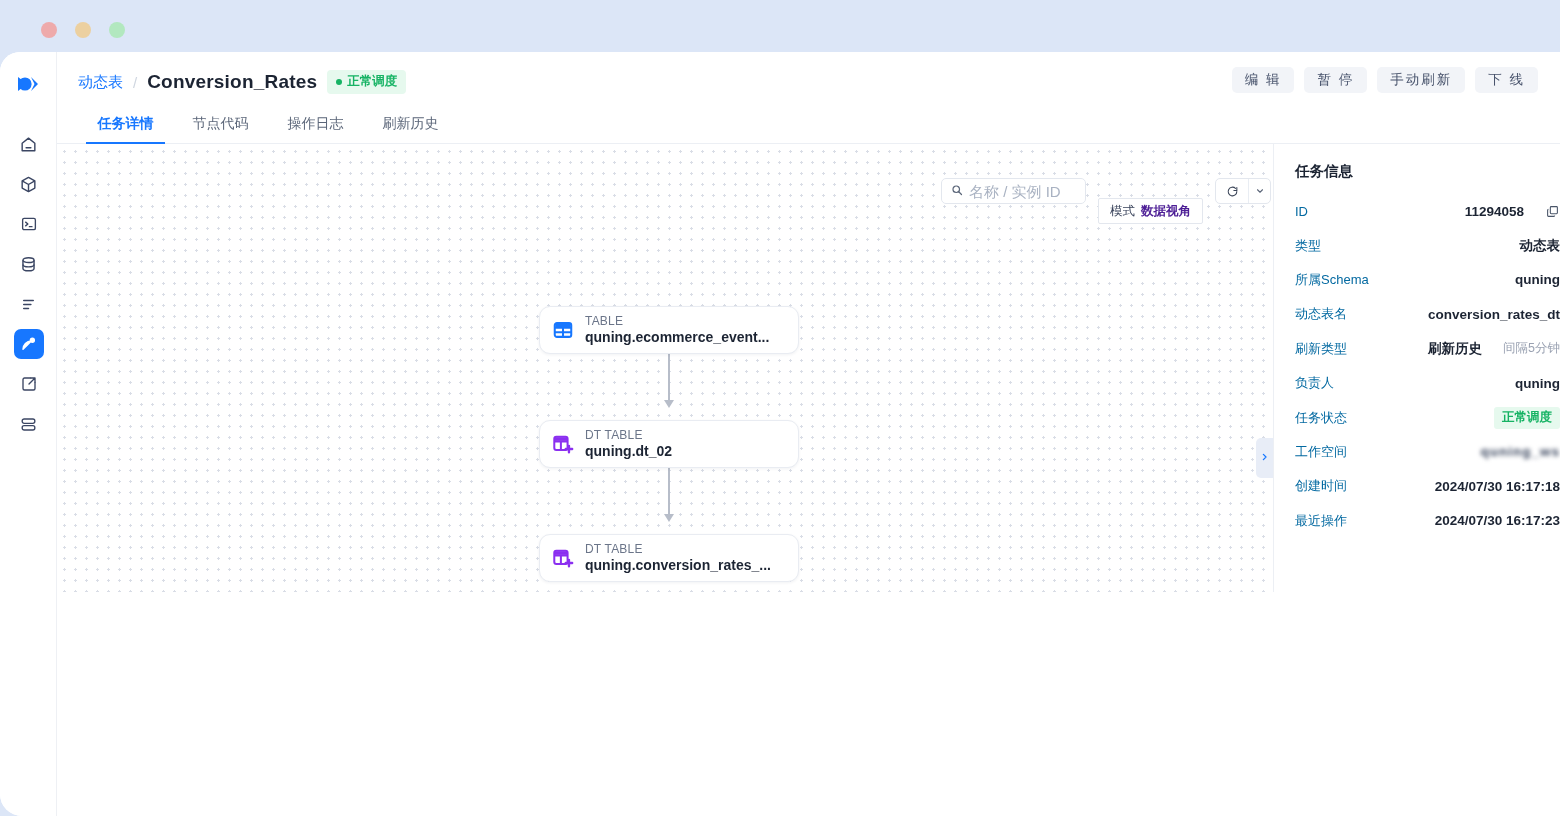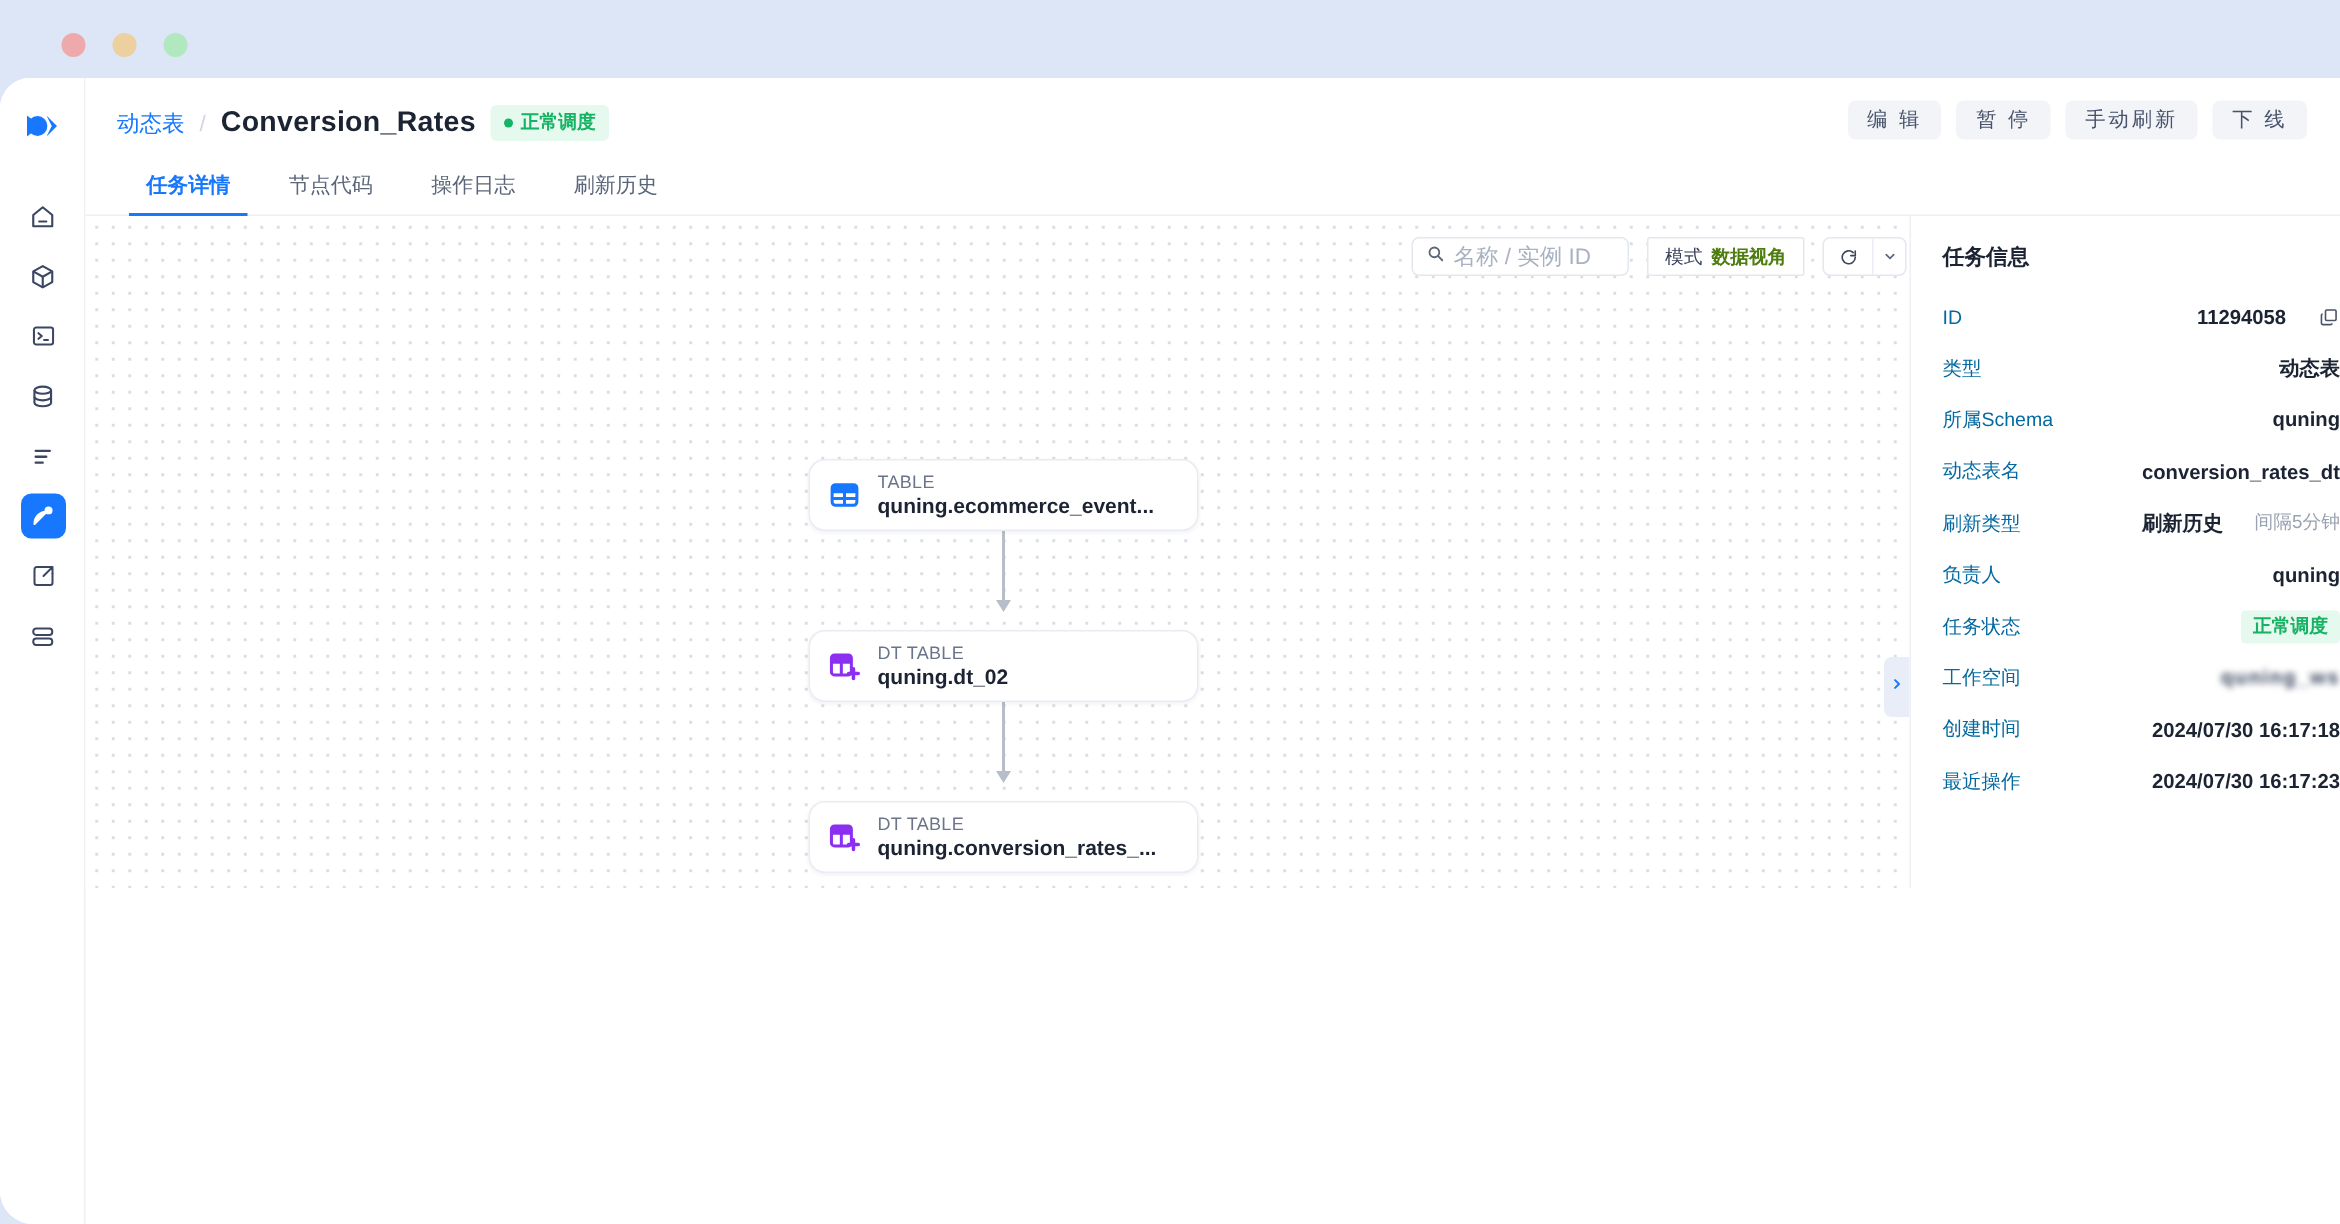--- a/index.html
+++ b/index.html
@@ -109,24 +109,24 @@
     width:145px; height:26px; background:#fff; border:1px solid #e3e7ee; border-radius:5px;
     display:flex; align-items:center; padding:0 9px; gap:6px;
   }
   .search-box input {
     border:none; outline:none; font-size:15px; font-family:inherit;
     color:#3c4659; width:100%; background:transparent;
   }
   .search-box input::placeholder { color:#a9b2c2; }
   .view-btn {
     height:26px; background:#fff; border:1px solid #e3e7ee; border-radius:2px;
-    display:flex; align-items:center; padding:0 11px; gap:6px; cursor:pointer;
+    display:flex; align-items:center; padding:0 11px; gap:6px; cursor:pointer;margin-top:40px;
   }
   .view-btn .vlabel { font-size:12.5px; color:#38425a; }
-  .view-btn .vvalue { font-size:12.5px; color:#4d7c0f; font-weight:700; }
+  .view-btn .vvalue { font-size:12.5px; color:#4c1d95; font-weight:700; }
   .split-btn {
     height:26px; background:#fff; border:1px solid #e3e7ee; border-radius:5px;
     display:flex; align-items:stretch; cursor:pointer; overflow:hidden;
   }
   .split-btn .sb-main { width:32px; display:flex; align-items:center; justify-content:center; }
   .split-btn .sb-div { width:1px; background:#e9edf3; }
   .split-btn .sb-caret { width:21px; display:flex; align-items:center; justify-content:center; }
 
   
   .node {

